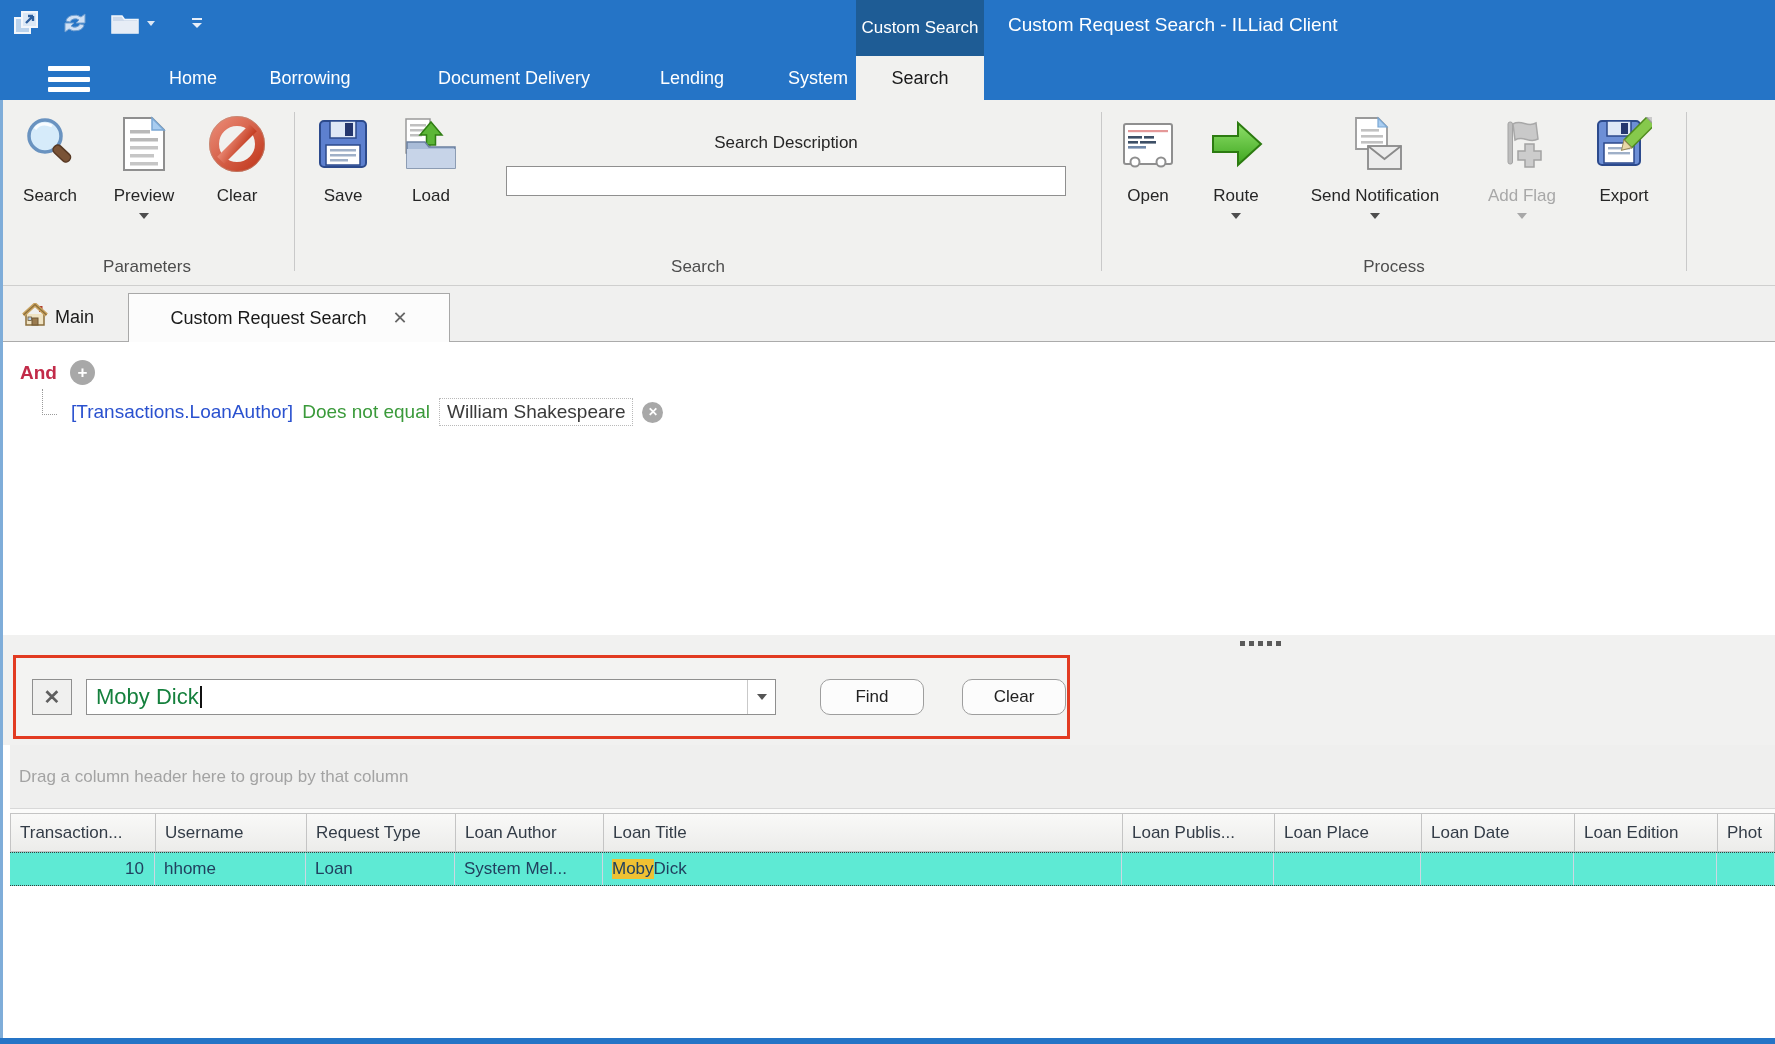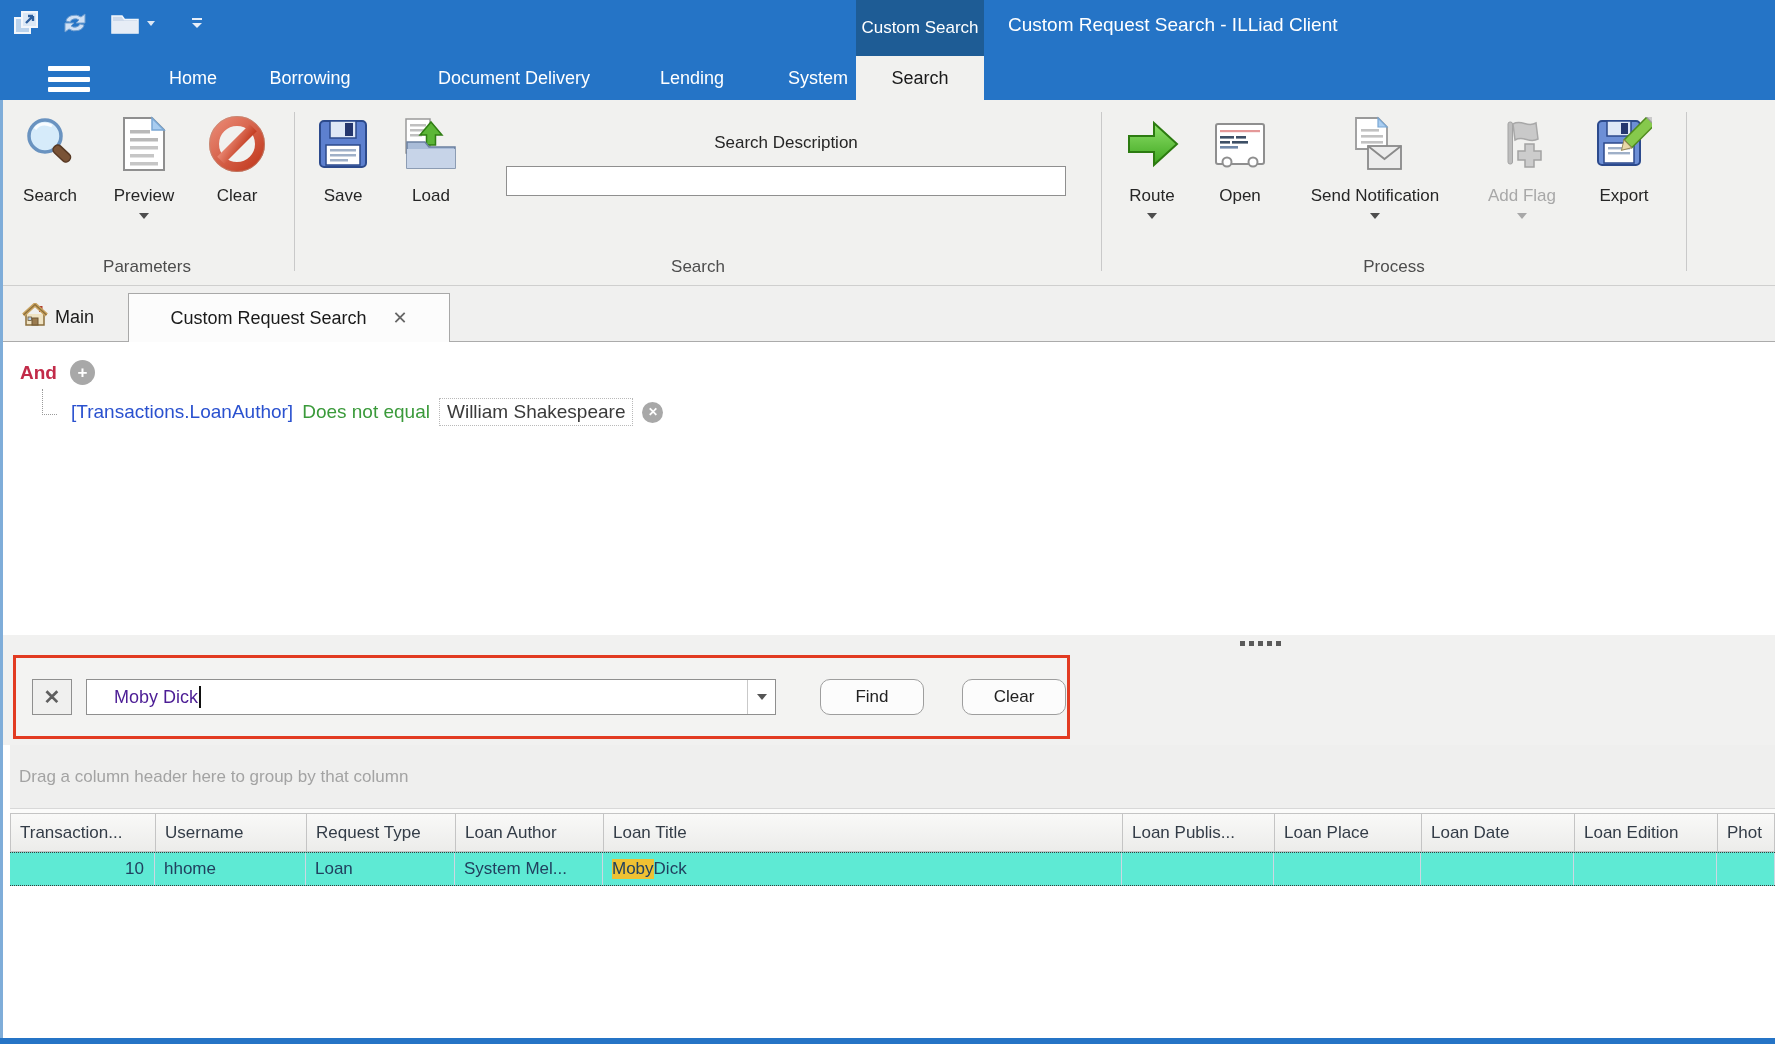--- a/index.html
+++ b/index.html
@@ -70,21 +70,21 @@
   .midband{position:absolute;top:635px;left:3px;right:0;height:110px;background:#f1f1f0}
   .splitter-dots{position:absolute;left:1237px;top:6px;display:flex;gap:4px;cursor:row-resize}
   .splitter-dots i{width:5px;height:5px;background:#5a5a5a;display:block}
   .find-panel{position:absolute;left:10px;top:20px;width:1051px;height:78px;border:3px solid #e23b22;
     background:#f3f3f2;display:flex;align-items:center}
   .xbtn{margin-left:16px;width:40px;height:36px;background:#f0f0ef;border:1px solid #8f8f8f;
     color:#5f5f5f;font-size:20px;display:flex;align-items:center;justify-content:center;
     cursor:pointer;box-sizing:border-box;font-weight:700}
   .find-input{margin-left:14px;width:690px;height:36px;background:#fff;border:1px solid #8f8f8f;
     display:flex;align-items:center;position:relative;box-sizing:border-box;cursor:text}
-  .find-text{margin-left:27px;font-size:18px;color:#4c1d95;white-space:pre}
+  .find-text{margin-left:9px;font-size:22px;color:#15803d;white-space:pre}
   .caret-bar{width:2px;height:22px;background:#111;margin-left:1px}
   .dd-btn{position:absolute;right:0;top:0;bottom:0;width:27px;border-left:1px solid #c9c9c9;
     display:flex;align-items:center;justify-content:center;cursor:pointer}
   .dd-btn:after{content:"";width:0;height:0;border:5px solid transparent;border-top:6px solid #555;margin-top:5px}
   .panel-btn{height:36px;width:104px;background:#fcfcfc;border:1px solid #9e9e9e;border-radius:10px;
     font-size:17px;color:#222;display:flex;align-items:center;justify-content:center;
     cursor:pointer;box-sizing:border-box}
   .findbtn{margin-left:44px}.clearbtn{margin-left:38px}
   
   .gridzone{position:absolute;top:745px;left:3px;right:0;bottom:6px;background:#fff;padding-left:7px}
@@ -248,51 +248,51 @@
     <div class="desc-area">
       <div class="desc-label">Search Description</div>
       <input class="desc-input" type="text" value="" style="">
     </div>
     <div class="glabel">Search</div>
   </div>
 
   <div class="rsep"></div>
 
   <div class="rgroup" style="width:576px">
-    <div class="rbtn w-route">
-      <span class="ric">
-        <svg width="58" height="54" viewBox="0 0 58 54">
-          <defs>
-            <linearGradient id="grng" x1="0" y1="0" x2="0" y2="1">
-              <stop offset="0" stop-color="#8fe06a"></stop>
-                <stop offset="1" stop-color="#3da51e"></stop>
-            </linearGradient>
-          </defs>
-          <path d="M6 19 h25 v-13 l23 21 -23 21 v-13 H6 z" fill="url(#grng)" stroke="#2c7b10" stroke-width="2"></path>
-        </svg>
-      </span>
-      <span class="rlbl">Route</span>
-      <span class="caret"></span>
-    </div>
     <div class="rbtn w-open">
       <span class="ric">
         <svg width="52" height="50" viewBox="0 0 52 50">
           <rect x="2" y="5" width="48" height="40" rx="2" fill="#fff" stroke="#8f8f8f" stroke-width="2"></rect>
           <rect x="6" y="11" width="40" height="2.2" fill="#e49898"></rect>
           <rect x="6" y="17" width="14" height="2.6" fill="#3d4f66"></rect>
             <rect x="22" y="17" width="10" height="2.6" fill="#3d4f66"></rect>
           <rect x="6" y="22" width="10" height="2.6" fill="#3d4f66"></rect>
             <rect x="18" y="22" width="16" height="2.6" fill="#3d4f66"></rect>
           <rect x="6" y="27" width="18" height="2.6" fill="#6f87a8"></rect>
           <circle cx="13" cy="43" r="4.5" fill="#fff" stroke="#8f8f8f" stroke-width="2"></circle>
           <circle cx="39" cy="43" r="4.5" fill="#fff" stroke="#8f8f8f" stroke-width="2"></circle>
         </svg>
       </span>
       <span class="rlbl">Open</span>
       <span class="caret-space"></span>
+    </div>
+    <div class="rbtn w-route">
+      <span class="ric">
+        <svg width="58" height="54" viewBox="0 0 58 54">
+          <defs>
+            <linearGradient id="grng" x1="0" y1="0" x2="0" y2="1">
+              <stop offset="0" stop-color="#8fe06a"></stop>
+                <stop offset="1" stop-color="#3da51e"></stop>
+            </linearGradient>
+          </defs>
+          <path d="M6 19 h25 v-13 l23 21 -23 21 v-13 H6 z" fill="url(#grng)" stroke="#2c7b10" stroke-width="2"></path>
+        </svg>
+      </span>
+      <span class="rlbl">Route</span>
+      <span class="caret"></span>
     </div>
     <div class="rbtn w-sendnotif">
       <span class="ric">
         <svg width="58" height="56" viewBox="0 0 58 56">
           <path d="M10 2 h22 l9 9 v22 h-31 z" fill="#fff" stroke="#9a9a9a" stroke-width="1.8"></path>
           <path d="M32 2 l9 9 h-9 z" fill="#a9cdf0" stroke="#7aa7d4" stroke-width="1.2"></path>
           <rect x="15" y="13" width="18" height="2.6" fill="#c2c2c2"></rect>
           <rect x="15" y="19" width="22" height="2.6" fill="#c2c2c2"></rect>
           <rect x="15" y="25" width="22" height="2.6" fill="#c2c2c2"></rect>
           <rect x="22" y="30" width="33" height="23" fill="#ececec" stroke="#8a8a8a" stroke-width="1.8"></rect>

